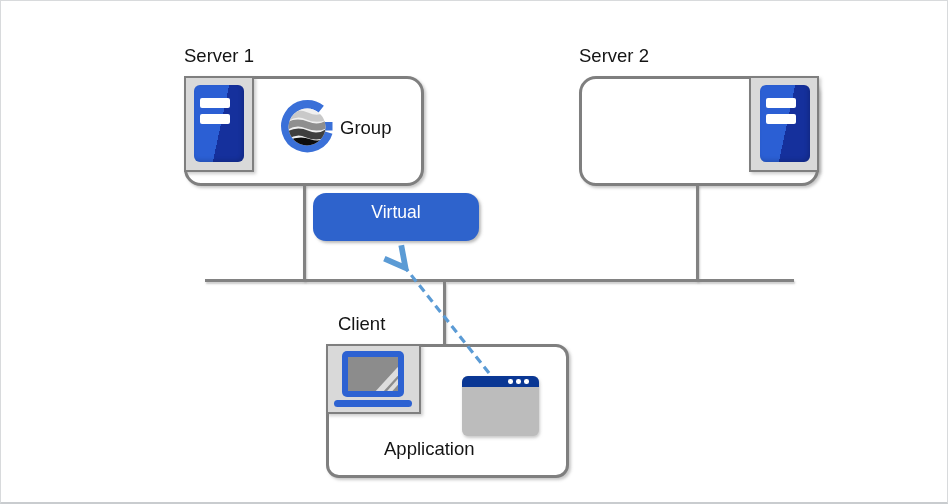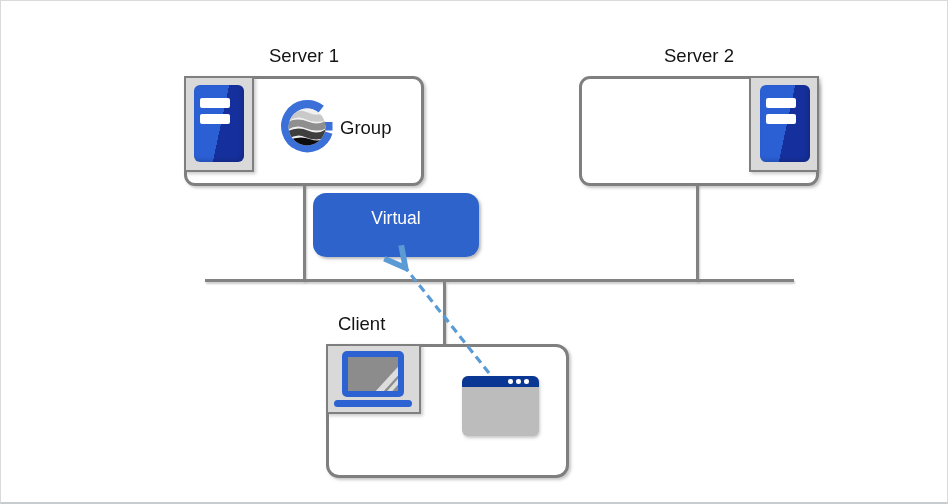--- a/index.html
+++ b/index.html
@@ -2,42 +2,42 @@
 <html><head>
 <meta charset="utf-8">
 <style>
   html,body{margin:0;padding:0;background:#fff;}
   .canvas{
     position:relative;width:948px;height:504px;box-sizing:border-box;
     background:#ffffff;border:1px solid #d8dadc;border-bottom:2px solid #c9cccf;
     font-family:"Liberation Sans", sans-serif;color:#141414;overflow:hidden;
   }
   .node-label{position:absolute;font-size:18.5px;color:#141414;white-space:nowrap;}
-  .center{text-align:center;}
+  .center{text-align:left;}
   .big-box{
     position:absolute;box-sizing:border-box;background:#fff;
-    border:3px solid #7f7f7f;border-radius:11px;
+    border:3px solid #7f7f7f;border-radius:17px;
     box-shadow:2px 2px 3px rgba(130,130,130,.45);
   }
   .icon-panel{
     position:absolute;box-sizing:border-box;background:#d9d9d9;
     border:2.5px solid #7f7f7f;box-shadow:2px 2px 3px rgba(130,130,130,.4);
   }
   .tower{
     position:absolute;left:8px;top:7px;width:50px;height:77px;border-radius:6px;
     background:linear-gradient(102deg,#2b5fd4 53%,#15309c 53%);
     box-shadow:inset -2px -2px 4px rgba(0,0,0,.15);
   }
   .tower .bar{position:absolute;left:6px;width:30px;height:10px;background:#fff;border-radius:2px;}
   .tower .bar.b1{top:13px;} .tower .bar.b2{top:29px;}
   .gline{position:absolute;background:#828282;box-shadow:1px 2px 2px rgba(160,160,160,.55);}
   .vname{
-    position:absolute;left:312px;top:192px;width:166px;height:64px;border-radius:13px;
+    position:absolute;left:312px;top:192px;width:166px;height:48px;border-radius:13px;
     background:#2e63cc;color:#ffffff;text-align:center;font-size:17.5px;
-    padding-top:13px;box-sizing:border-box;line-height:25px;
+    padding-top:7px;box-sizing:border-box;line-height:25px;
     box-shadow:2px 2px 3px rgba(120,120,120,.5);
   }
   .vname .l2{word-spacing:5px;}
   .app-window{
     position:absolute;left:458px;top:372px;width:77px;height:60px;border-radius:6px;
     overflow:hidden;background:#bcbcbc;box-shadow:1px 2px 3px rgba(150,150,150,.5);
   }
   .app-title{position:relative;height:11px;background:#0a3794;}
   .app-title .dot{position:absolute;top:3px;width:4.5px;height:4.5px;border-radius:50%;background:#fff;}
   .arrow-layer{position:absolute;left:0;top:0;pointer-events:none;}
@@ -89,20 +89,21 @@
   </div>
 
   <div class="big-box" style="left:325px;top:343px;width:243px;height:134px;border-radius:13px;">
     <div class="app-window" style="left:133px;top:29px;">
       <div class="app-title">
         <span class="dot" style="left:46px;"></span>
         <span class="dot" style="left:54px;"></span>
         <span class="dot" style="left:62px;"></span>
       </div>
     </div>
+    <div class="node-label center" style="left:55px;top:91px;width:160px;">Application</div>
   </div>
   <div class="icon-panel" style="left:325px;top:343px;width:95px;height:70px;">
     <svg width="82" height="60" style="position:absolute;left:4px;top:3px;" viewBox="0 0 82 60">
       <rect x="10" y="2" width="62" height="46" rx="5" fill="#2d62d2"></rect>
       <rect x="16" y="8" width="50" height="34" fill="#8c8c8c"></rect>
       <clipPath id="scrClip">
           <rect x="16" y="8" width="50" height="34"></rect>
         </clipPath>
       <g clip-path="url(#scrClip)">
         <line x1="46" y1="44" x2="68" y2="20" stroke="rgba(255,255,255,0.7)" stroke-width="6"></line>

